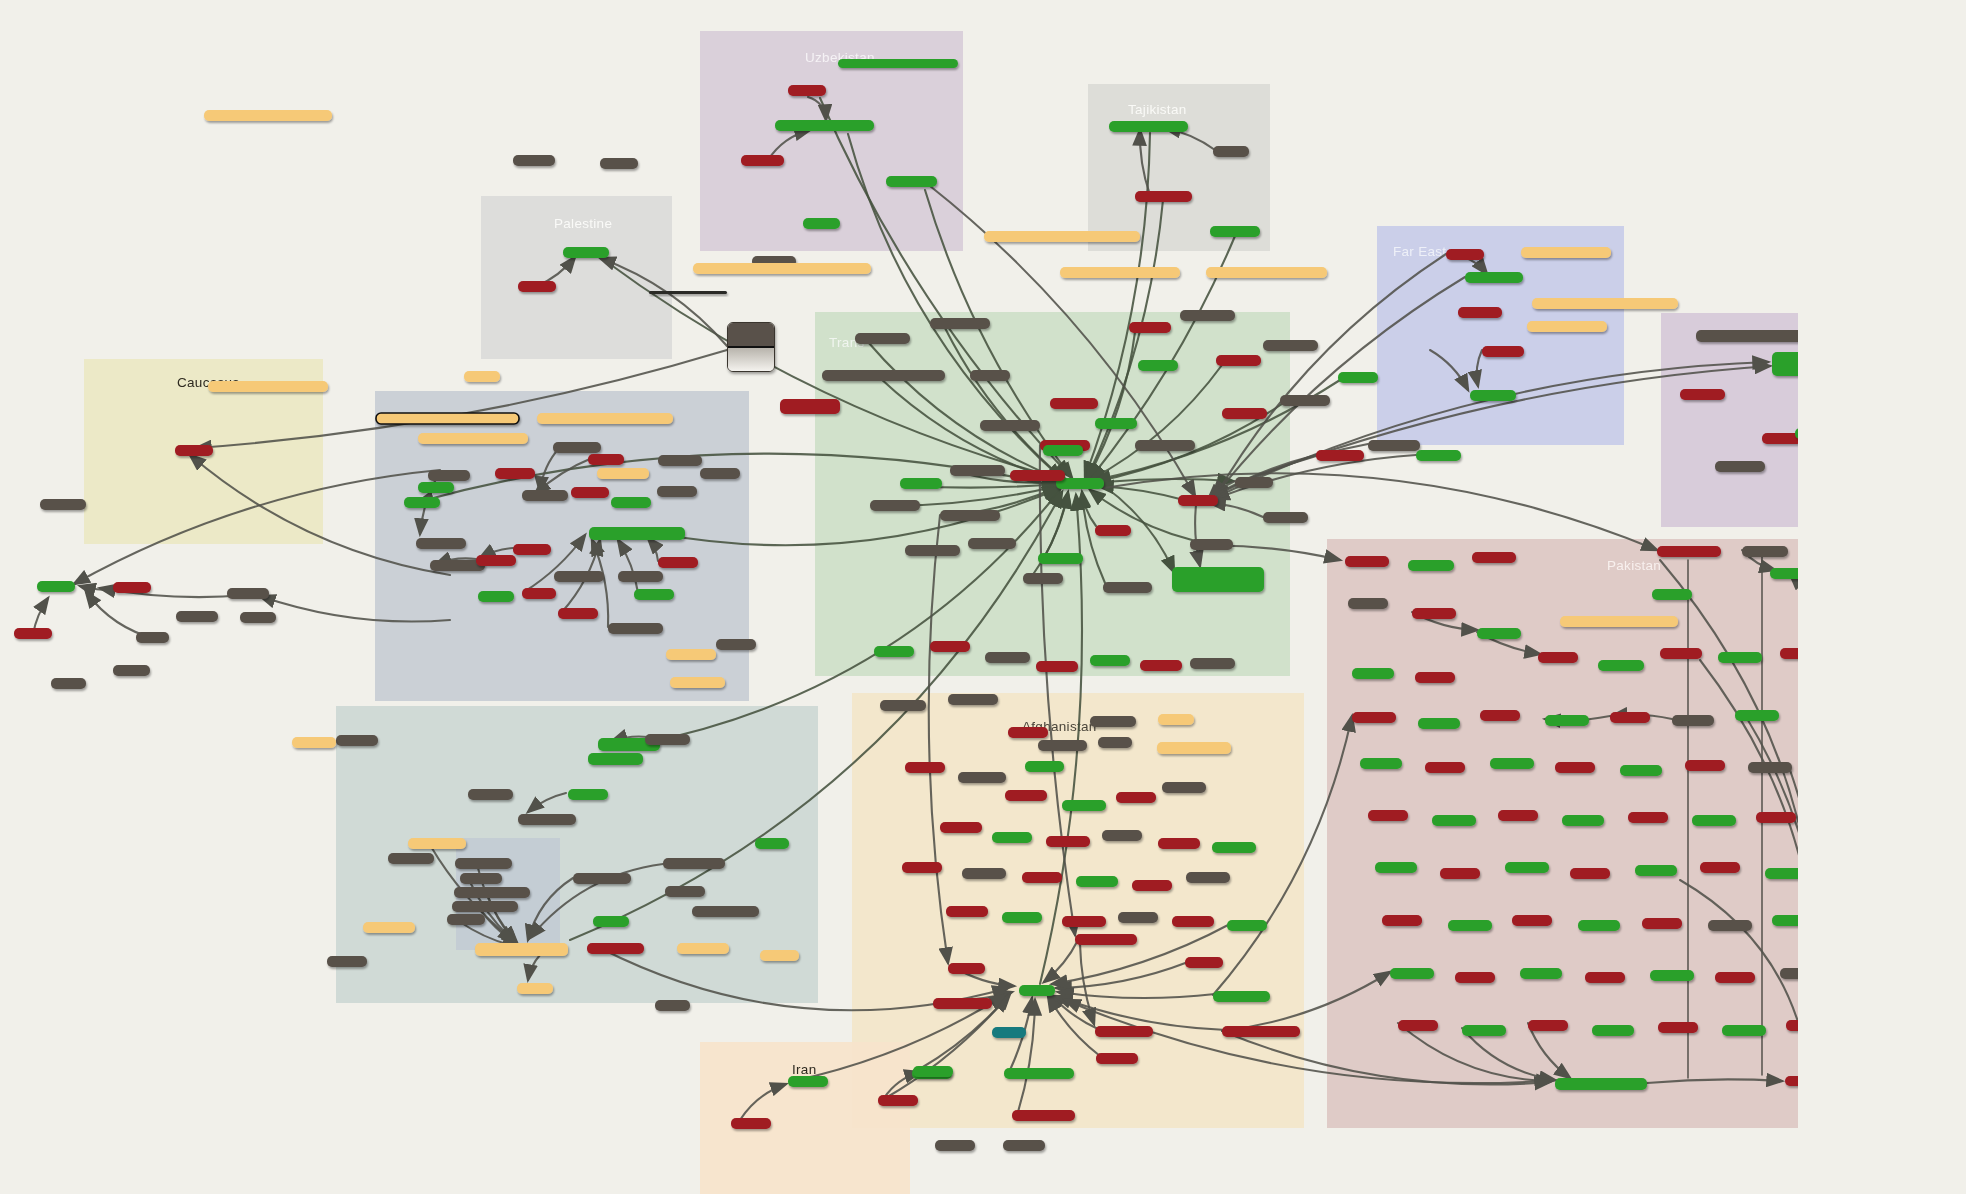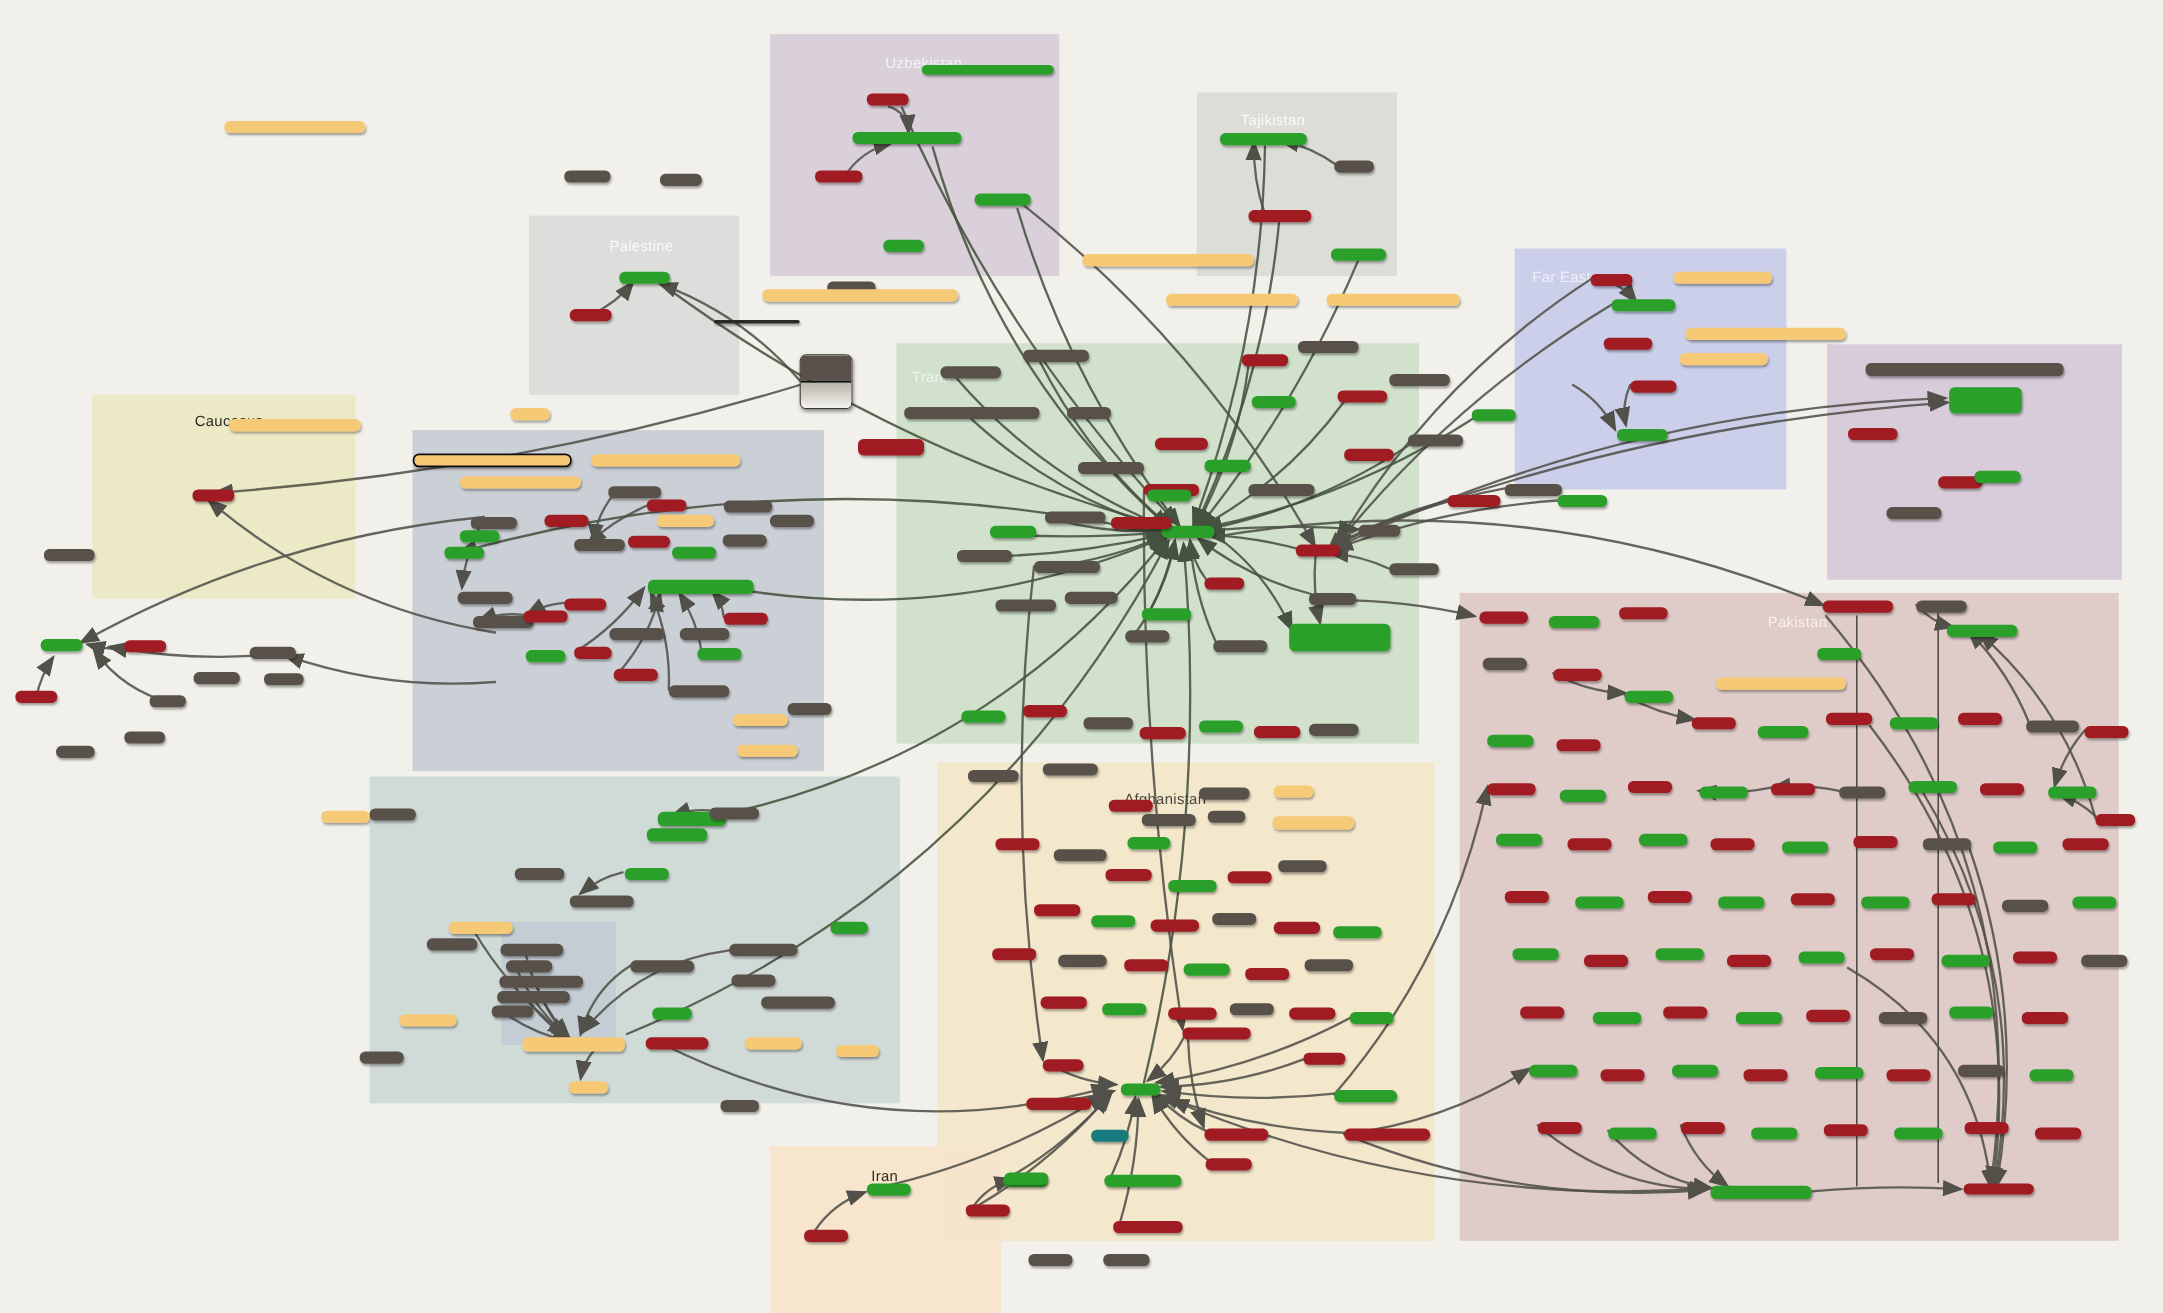--- a/index.html
+++ b/index.html
@@ -1,16 +1,16 @@
 <!DOCTYPE html>
 <html><head>
 <meta charset="utf-8">
 <style>
   html,body{margin:0;padding:0;background:#f1f0ea;}
-  #stage{position:relative;width:1966px;height:1194px;background:#f1f0ea;overflow:hidden;
+  #stage{position:relative;width:1798px;height:1194px;background:#f1f0ea;overflow:hidden;
          font-family:"Liberation Sans",sans-serif;}
   svg{position:absolute;left:0;top:0;}
   .region-label{font-size:13.5px;letter-spacing:.3px;}
   #node-card{position:absolute;border-radius:6px;box-shadow:1px 2px 3px rgba(0,0,0,.35);
              overflow:hidden;border:1px solid #3a352e;}
   #node-card .half-top{height:48%;background:#59514a;}
   #node-card .half-div{height:2px;background:#111;}
   #node-card .half-bot{height:48%;background:linear-gradient(#b8b4ac,#f4f2ee);}
 </style>
 </head>

